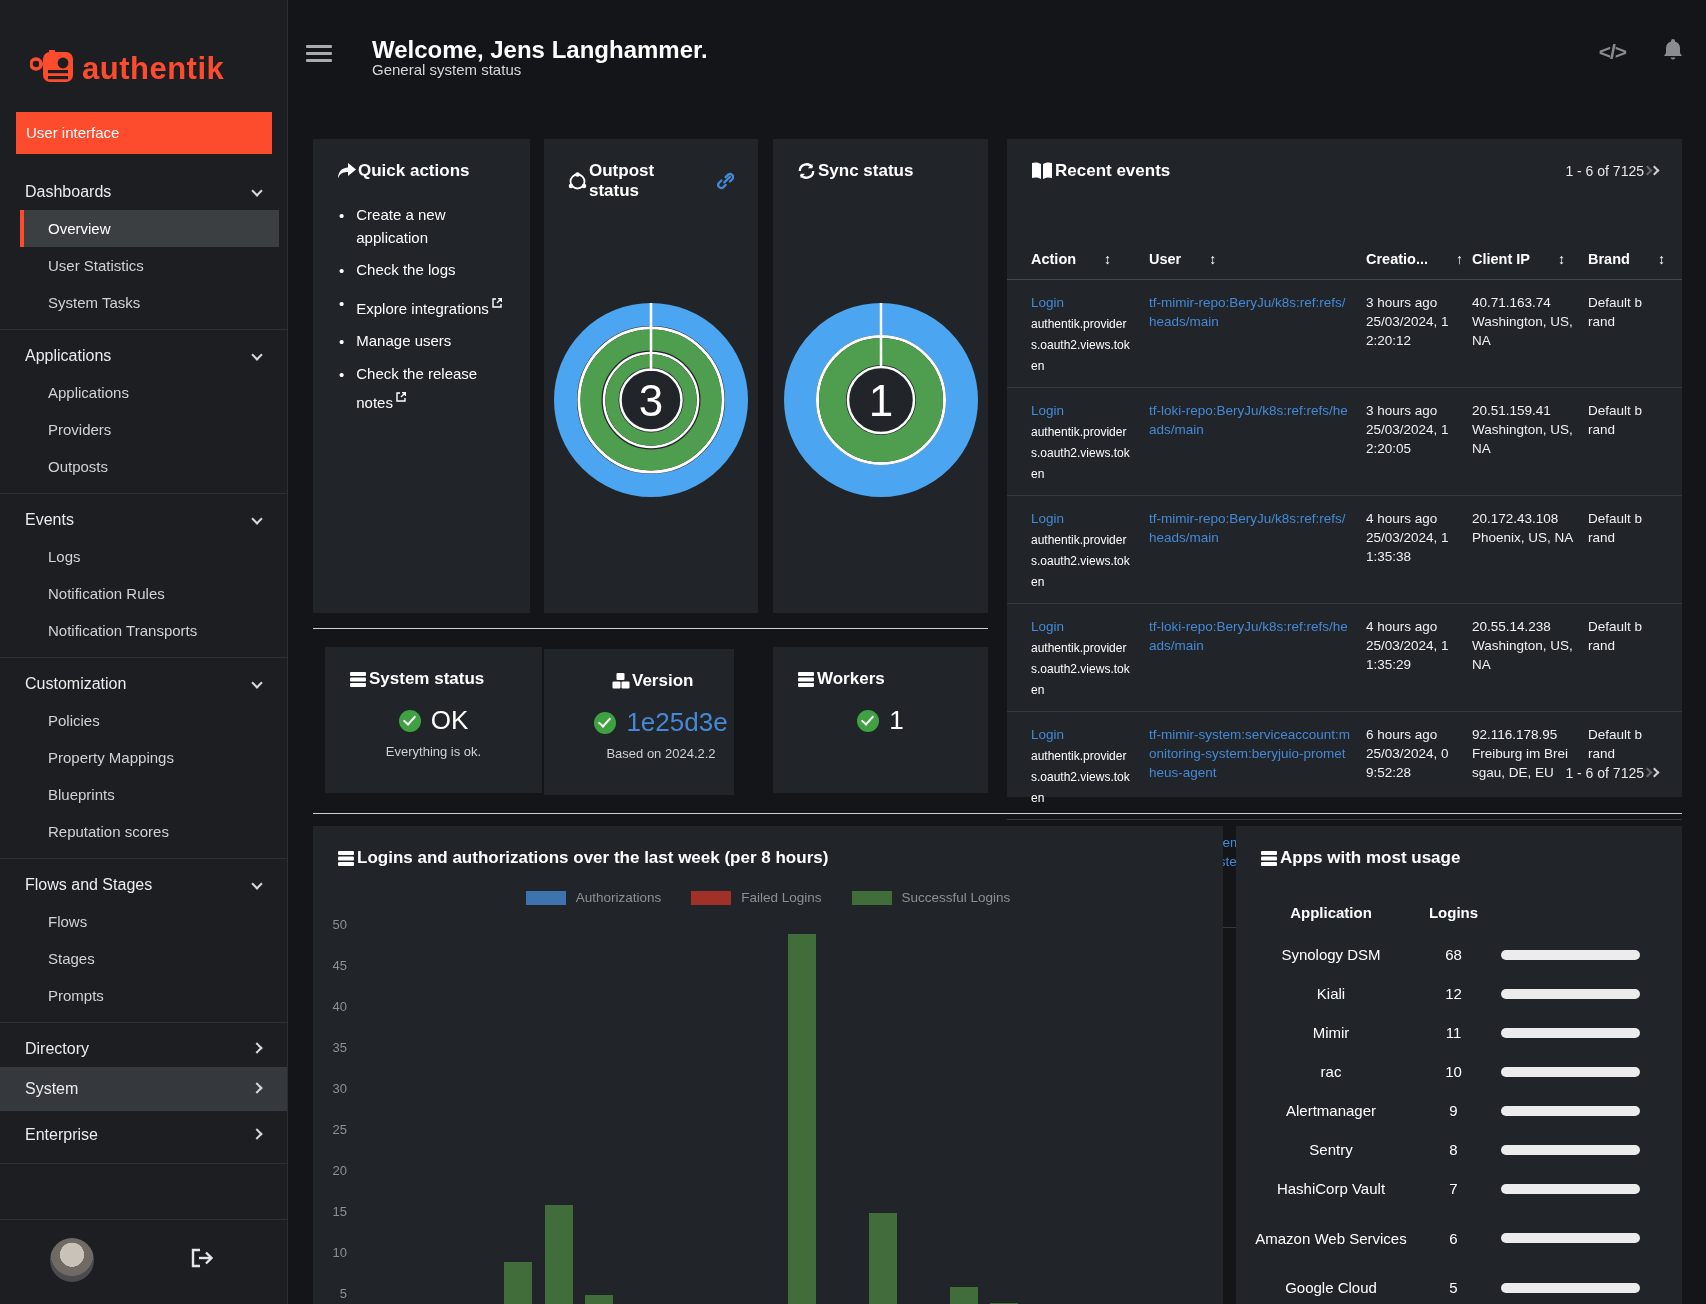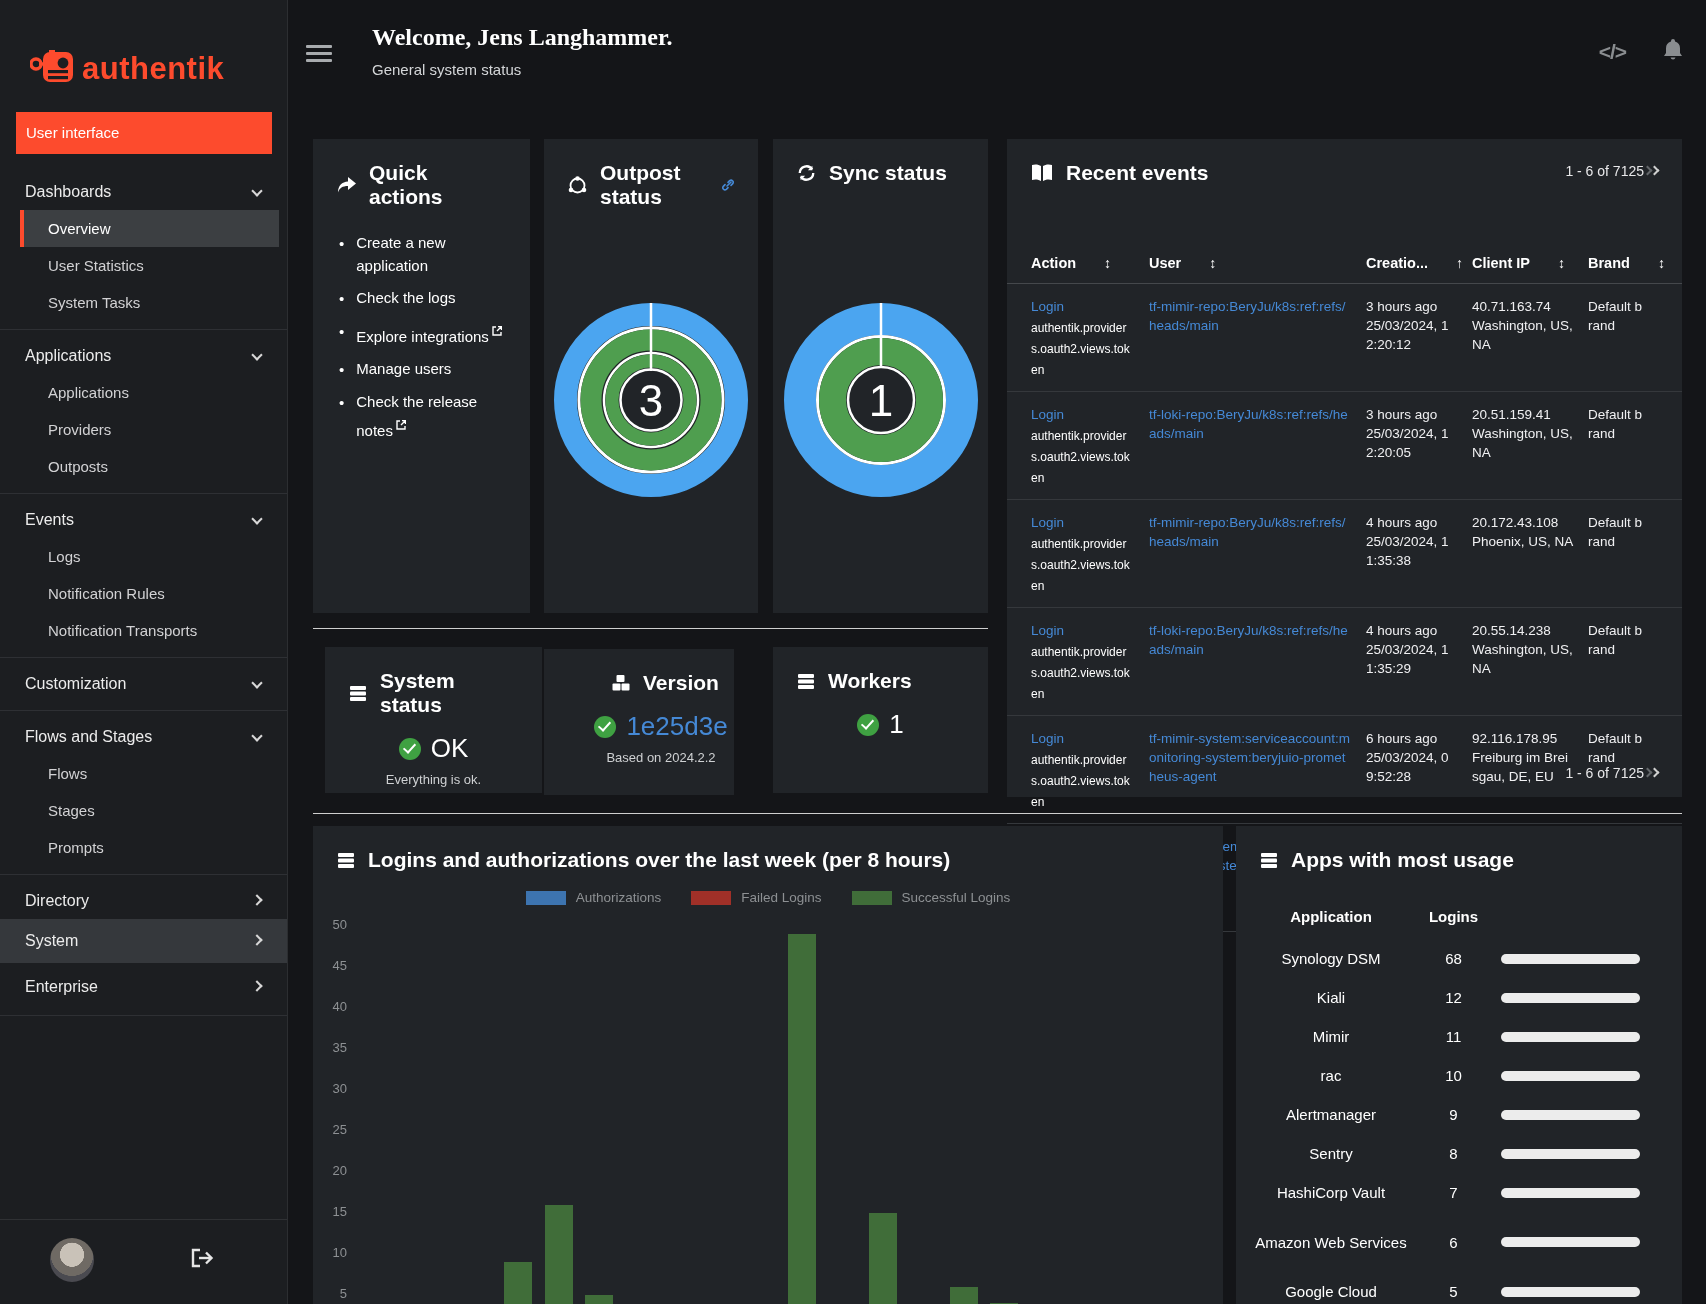--- a/index.html
+++ b/index.html
@@ -27,29 +27,29 @@
   .user-area { position:absolute; bottom:0; left:0; width:100%; padding:18px 24px 22px 50px;
     border-top:1px solid #2f3134; display:flex; align-items:center; }
   .avatar { width:44px; height:44px; border-radius:50%;
     background:radial-gradient(circle at 50% 38%, #c9c2b8 0 34%, #6f6a64 35% 60%, #4a4a50 61%); }
   .logout { margin-left:96px; color:#e6e6e6; }
 
   
   .main-header { position:absolute; left:288px; top:0; width:1418px; height:112px; }
   .burger { position:absolute; left:18px; top:41px; width:26px; cursor:pointer; }
   .burger div { height:3px; background:#a8abae; margin:4px 0; border-radius:1px; }
-  .page-title { position:absolute; left:84px; top:24px; font-size:24px; font-weight:bold;font-family:Liberation Serif, serif; }
+  .page-title { position:absolute; left:84px; top:36px; font-size:24px; font-weight:bold; }
   .page-sub { position:absolute; left:84px; top:61px; font-size:15px; color:#d4d6d8; }
   .hdr-icons { position:absolute; right:22px; top:38px; display:flex; gap:36px; align-items:center; color:#8a8d90; }
   .code-ico { font-size:21px; font-weight:bold; letter-spacing:-1px; cursor:pointer; }
 
   
   .card { position:absolute; background:#212428; }
-  .card-head { display:flex; align-items:center; gap:13px; padding:22px 24px 0 24px;
-    font-size:21px; font-weight:bold; }
+  .card-head { display:flex; align-items:center; gap:2px; padding:22px 24px 0 24px;
+    font-size:17px; font-weight:bold; }
   .wicon { color:#fff; flex:none; }
   #card-quick  { left:313px; top:139px; width:217px; height:474px; }
   #card-outpost{ left:544px; top:139px; width:214px; height:474px; }
   #card-sync   { left:773px; top:139px; width:215px; height:474px; }
   #card-events { left:1007px; top:139px; width:675px; height:658px; }
   #card-sys    { left:325px; top:647px; width:217px; height:146px; }
   #card-ver    { left:544px; top:649px; width:190px; height:146px;padding-left:44px; }
   #card-work   { left:773px; top:647px; width:215px; height:146px; }
   #card-chart  { left:313px; top:826px; width:910px; height:520px; }
   #card-apps   { left:1236px; top:826px; width:446px; height:520px; }
@@ -191,20 +191,35 @@
           <div class="nav-item">
               <span>Notification Transports</span>
             </div>
         </div>
       </div>
       <div class="nav-group">
         <div class="nav-div"></div>
         <div class="nav-head">
           <span>Customization</span>
           <span class="chev down"></span>
+        </div>
+        <div>
+
+        <div class="nav-item">
+              <span>Policies</span>
+            </div>
+          <div class="nav-item">
+              <span>Property Mappings</span>
+            </div>
+          <div class="nav-item">
+              <span>Blueprints</span>
+            </div>
+          <div class="nav-item">
+              <span>Reputation scores</span>
+            </div>
         </div>
       </div>
       <div class="nav-group">
         <div class="nav-div"></div>
         <div class="nav-head">
           <span>Flows and Stages</span>
           <span class="chev down"></span>
         </div>
         <div>
 

